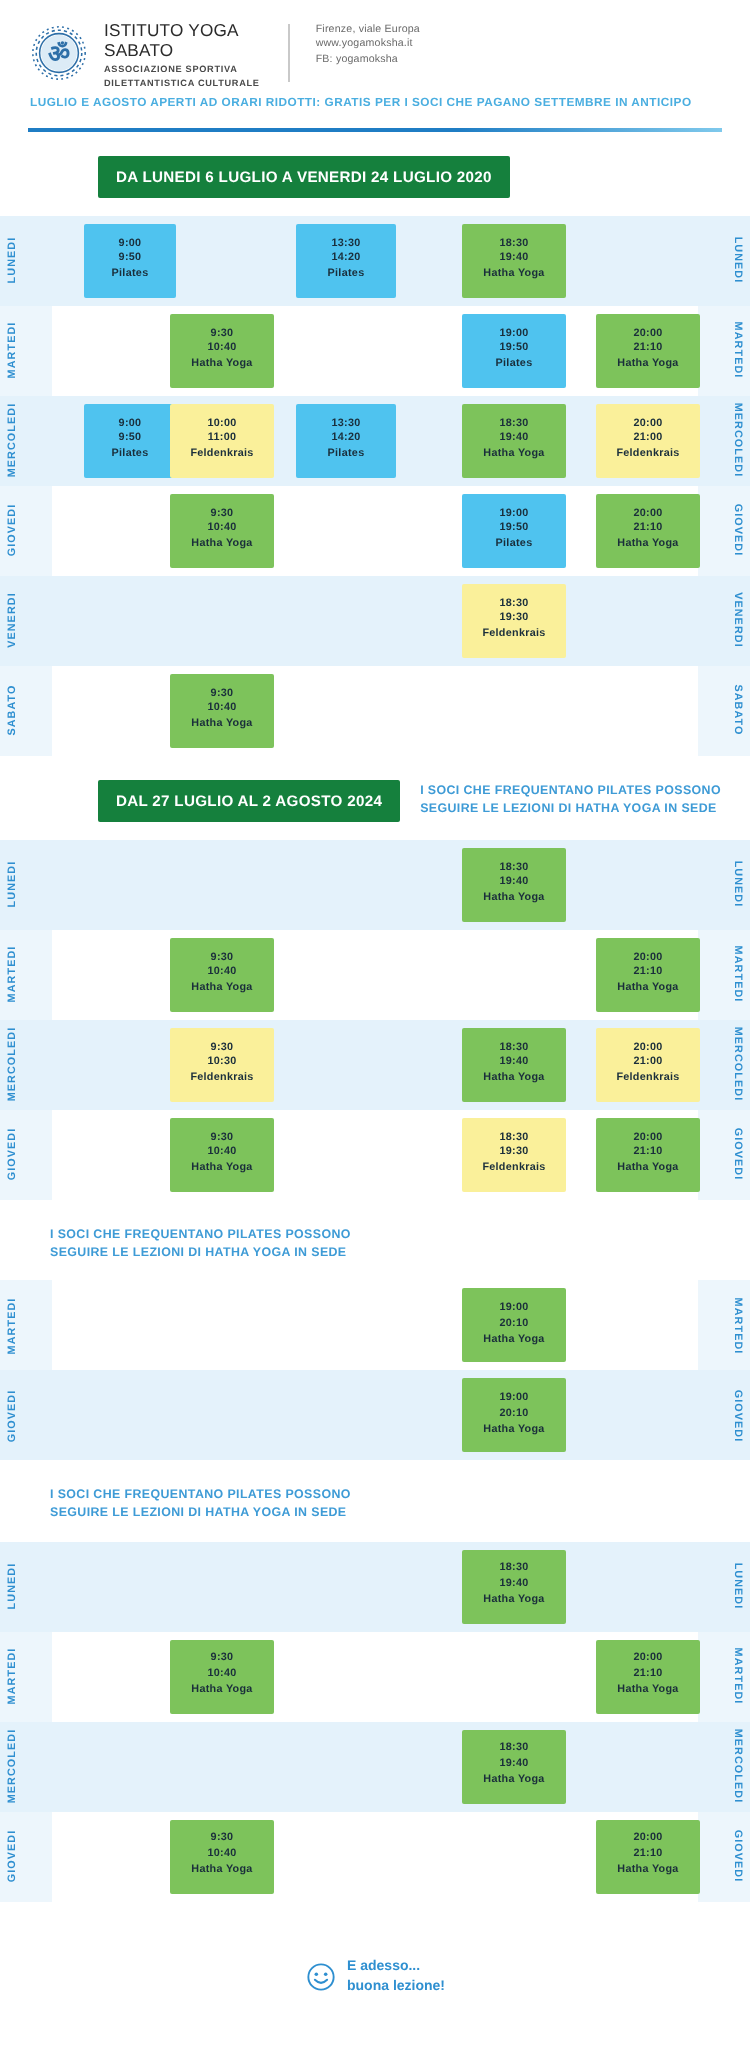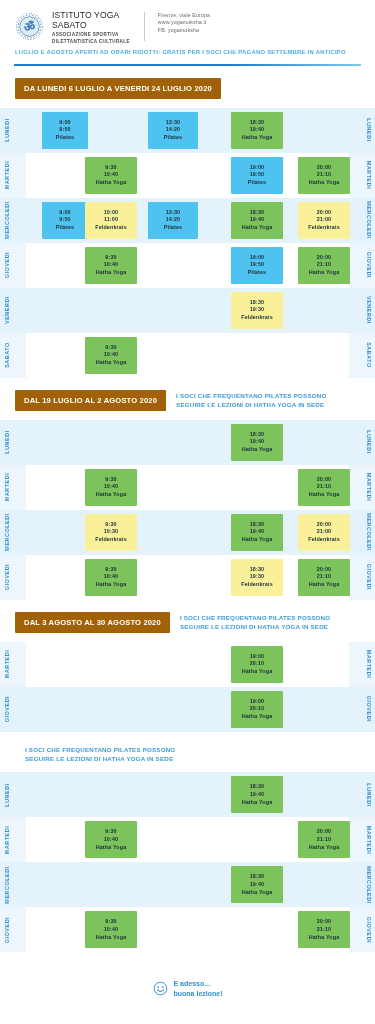--- a/index.html
+++ b/index.html
@@ -30,23 +30,23 @@
     margin: 4px 0 0 15px;
     font-size: 5.9px; font-weight: 700; color: #4AAEE0;
     letter-spacing: .25px;
   }
   .rule { margin: 9px 14px 0 14px; height: 1.6px;
           background: linear-gradient(to right, #1F7DC4 0%, #1F7DC4 62%, #7FC9EC 100%); }
 
   
   .section-head { display: flex; align-items: flex-start; margin: 12px 0 0 0; padding-left: 15px; }
   .banner {
-    background: #a16207; color: #fff;
+    background: #15803d; color: #fff;
     font-size: 7.6px; font-weight: 700; letter-spacing: .15px;
-    padding: 6px 9px 6px 9px; border-radius: 1px; white-space: nowrap;
+    padding: 6px 9px 6px 9px; border-radius: 1px; white-space: nowrap; margin-left: 34px;
   }
   .note {
     margin-left: 10px; padding-top: 1px;
     font-size: 6.2px; font-weight: 600; color: #3E9BD6;
     line-height: 9.2px; letter-spacing: .2px;
   }
 
   
   .sched { margin-top: 9px; }
   .daystrip { position: relative; height: 45px; width: 375px; }
@@ -252,21 +252,21 @@
           <div class="cells">
             <div class="cell" style="left: 57px; width: 52px; background: rgb(125, 195, 91);">
               <span class="ln">9:30</span>
               <span class="ln">10:40</span>
               <span class="ln act">Hatha Yoga</span>
             </div>
           </div>
         </div>
       </div>
       <div class="section-head">
-        <div class="banner">DAL 19 LUGLIO AL 2 AGOSTO 2020</div>
+        <div class="banner">DAL 27 LUGLIO AL 2 AGOSTO 2024</div>
         <div class="note">
           <div>I SOCI CHE FREQUENTANO PILATES POSSONO</div>
           <div>SEGUIRE LE LEZIONI DI HATHA YOGA IN SEDE</div>
         </div>
       </div>
       <div class="sched">
         <div class="daystrip odd">
           <div class="edge l">
             <div class="daylabel l">LUNEDI</div>
           </div>
@@ -346,21 +346,20 @@
             </div>
             <div class="cell" style="left: 270px; width: 52px; background: rgb(125, 195, 91);">
               <span class="ln">20:00</span>
               <span class="ln">21:10</span>
               <span class="ln act">Hatha Yoga</span>
             </div>
           </div>
         </div>
       </div>
       <div class="section-head">
-        <div class="banner">DAL 3 AGOSTO AL 30 AGOSTO 2020</div>
         <div class="note">
           <div>I SOCI CHE FREQUENTANO PILATES POSSONO</div>
           <div>SEGUIRE LE LEZIONI DI HATHA YOGA IN SEDE</div>
         </div>
       </div>
       <div class="sched">
         <div class="daystrip even">
           <div class="edge l">
             <div class="daylabel l">MARTEDI</div>
           </div>

